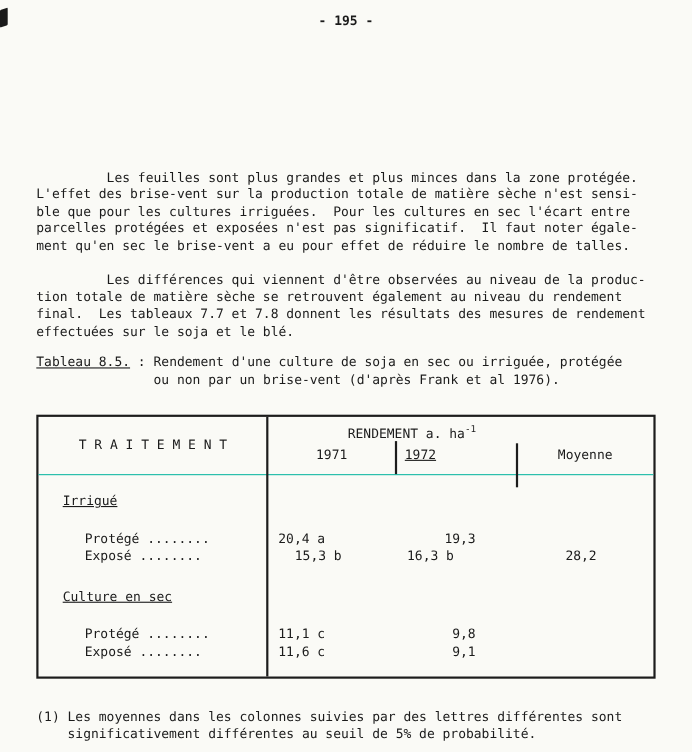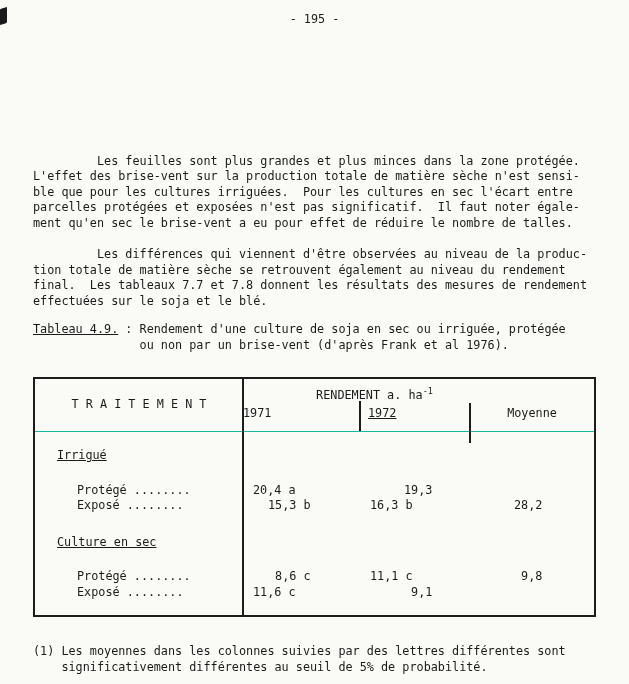--- a/index.html
+++ b/index.html
@@ -11,21 +11,21 @@
     line-height:15.5px;
     color:#1b1b1b;
     position:relative;
     overflow:hidden;
   }
   .page { padding:0 33px; position:relative; }
   .artifact {
     position:absolute; left:0; top:8px; width:7px; height:16px;
     background:#1a1a1a; border-radius:1px; transform:skewY(-18deg);
   }
-  .page-number { text-align:center; margin:12px 0 0 0; }
+  .page-number { text-align:center; margin:12px 0 0 0;font-weight:bold; }
   .para { white-space:pre; margin:0; }
   .para1 { margin-top:126px; }
   .para2 { margin-top:16px; }
 
   .caption { display:flex; margin-top:13px; }
   .cap-label { text-decoration:underline; white-space:pre; }
   .cap-sep { white-space:pre; }
   .cap-text { white-space:pre-line; }
 
   .table {
@@ -39,21 +39,21 @@
   .th-traitement {
     position:absolute; left:0; top:0; width:208px; height:100%;
     display:flex; align-items:center; justify-content:center;
   }
   .th-rendement {
     position:absolute; left:208px; top:5px; width:229px;
     text-align:center; padding-left:34px; box-sizing:border-box;
     white-space:pre;
   }
   .th-rendement sup { font-size:8.5px; vertical-align:super; }
-  .th-1971 { position:absolute; left:208px; top:27px; width:117px; text-align:left; }
+  .th-1971 { position:absolute; left:208px; top:27px; width:117px; text-align:center; }
   .th-1972 { position:absolute; left:325px; top:27px; width:132px; padding-left:8px; box-sizing:border-box;text-decoration:underline; }
   .th-moyenne { position:absolute; left:435px; top:27px; width:124px; text-align:center; }
 
   .vline-main { position:absolute; left:207px; top:0; bottom:0; width:2px; background:#1c1c1c; }
   .tick { position:absolute; width:2px; background:#1c1c1c; }
   .tick-years   { left:324px; top:22px; height:30px; }
   .tick-moyenne { left:434px; top:24px; height:40px; }
 
   .tbody { padding-top:16px; }
   .group-name { padding-left:22px; white-space:pre; }
@@ -85,21 +85,21 @@
 L'effet des brise-vent sur la production totale de matière sèche n'est sensi-
 ble que pour les cultures irriguées.  Pour les cultures en sec l'écart entre
 parcelles protégées et exposées n'est pas significatif.  Il faut noter égale-
 ment qu'en sec le brise-vent a eu pour effet de réduire le nombre de talles.</p>
   <p class="para para2">         Les différences qui viennent d'être observées au niveau de la produc-
 tion totale de matière sèche se retrouvent également au niveau du rendement
 final.  Les tableaux 7.7 et 7.8 donnent les résultats des mesures de rendement
 effectuées sur le soja et le blé.</p>
 
   <div class="caption">
-    <span class="cap-label">Tableau 4.9.</span>
+    <span class="cap-label">Tableau 8.5.</span>
     <span class="cap-sep"> : </span>
     <span class="cap-text">Rendement d'une culture de soja en sec ou irriguée, protégée
 ou non par un brise-vent (d'après Frank et al 1976).</span>
   </div>
 
   <div class="table">
 
     <div class="thead">
       <div class="th-traitement">T R A I T E M E N T</div>
       <div class="th-rendement"><span>RENDEMENT a. ha</span><sup>-1</sup></div>
@@ -126,21 +126,20 @@
         <span class="c-label">Exposé ........</span>
         <span class="c-1971">15,3 b</span>
         <span class="c-1972">16,3 b</span>
         <span class="c-moy">28,2</span>
       </div>
 
       <div class="group-name group2"><span class="u">Culture en sec</span></div>
 
       <div class="trow gap">
         <span class="c-label">Protégé ........</span>
-        <span class="c-1971"> 8,6 c</span>
         <span class="c-1972">11,1 c</span>
         <span class="c-moy"> 9,8</span>
       </div>
 
       <div class="trow">
         <span class="c-label">Exposé ........</span>
         <span class="c-1972">11,6 c</span>
         <span class="c-moy"> 9,1</span>
       </div>
 

